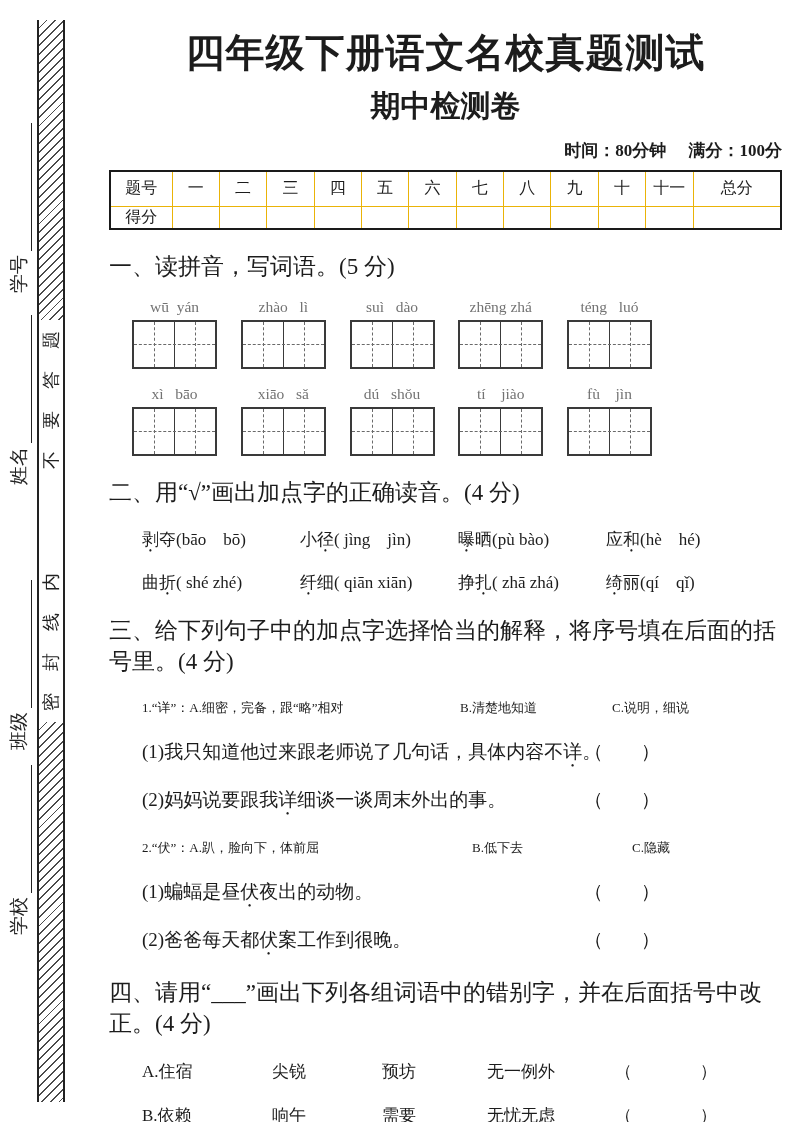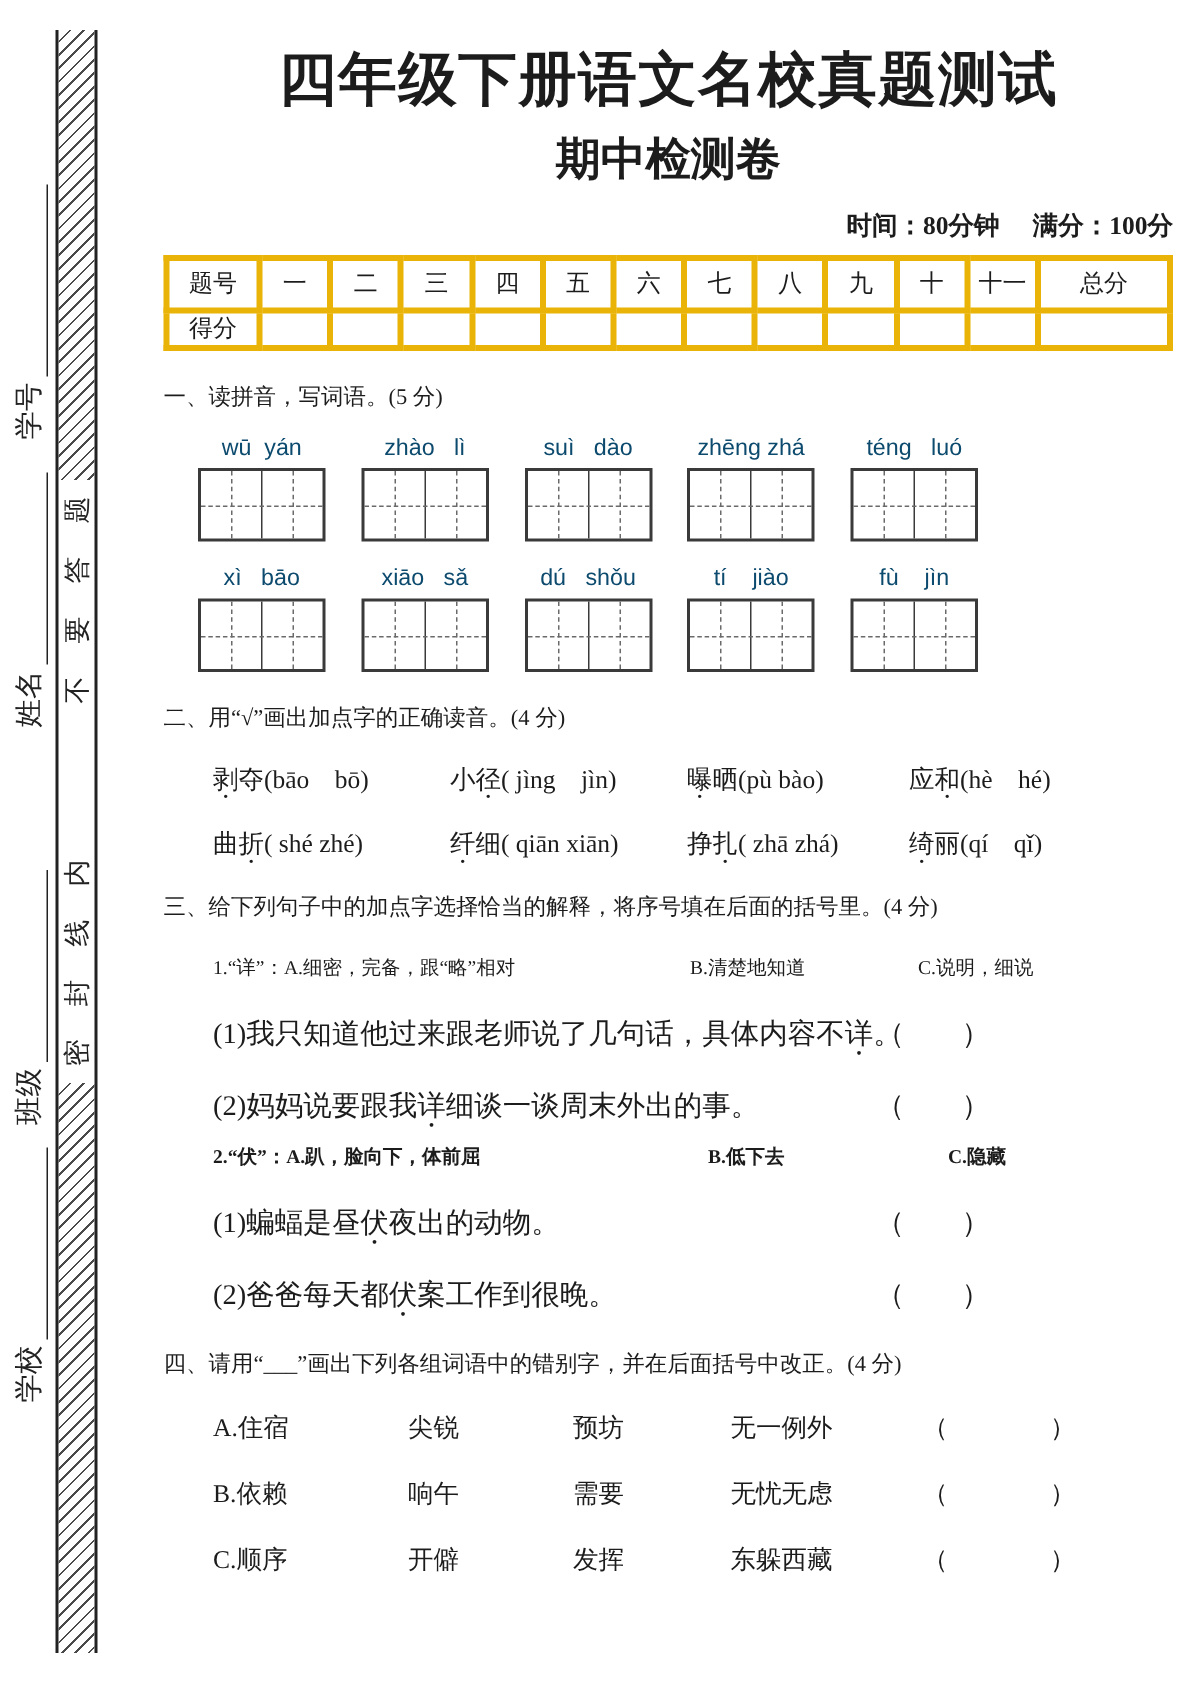--- a/index.html
+++ b/index.html
@@ -25,34 +25,34 @@
   .side-label .blank { flex:1; border-bottom:1.6px solid #222; margin-left:4px; height:20px; }
 
   
   .content { position:absolute; left:109px; top:0; width:673px; }
   h1.title { margin-top:26px; text-align:center; font-size:39px; font-weight:bold; letter-spacing:1px; }
   h2.subtitle { margin-top:6px; text-align:center; font-size:30px; font-weight:bold; }
   .meta { margin-top:12px; text-align:right; font-size:17px; font-weight:bold; }
   .meta span + span { margin-left:18px; }
 
   table.score { width:100%; border-collapse:collapse; margin-top:8px; table-layout:fixed; }
-  table.score th, table.score td { border:4px solid #eab308; text-align:center;
+  table.score th, table.score td { border:1px solid #eab308; text-align:center;
     font-size:16px; font-weight:normal; }
   table.score { border:2px solid #1a1a1a; }
   table.score th { height:35px; }
   table.score td { height:20px; }
   col.c-first { width:62px; } col.c-last { width:88px; }
 
-  .sec-title { font-size:15px; margin-top:21px;font-family:Liberation Serif, serif; }
+  .sec-title { font-size:23px; margin-top:21px;font-family:Liberation Serif, serif; }
 
   
   .pin-row { display:flex; justify-content:space-between; width:520px; margin:16px 0 0 23px; }
   .punit { display:flex; flex-direction:column; align-items:center; }
-  .plabel { font-family:Liberation Sans, sans-serif; font-size:15.5px;
-    color:#0c4a6e; white-space:pre; margin-bottom:4px; }
+  .plabel { font-family:Liberation Serif, serif; font-size:15.5px;
+    color:#737373; white-space:pre; margin-bottom:4px; }
   .pgrid { width:85px; height:49px; border:2px solid #3a3a3a; display:flex; position:relative; }
   .pgrid .cell { flex:1; position:relative; }
   .pgrid .cell + .cell { border-left:1.6px solid #3a3a3a; }
   .pgrid .cell::before { content:""; position:absolute; left:50%; top:0; bottom:0;
     border-left:1.4px dashed #6a6a6a; }
   .pgrid::after { content:""; position:absolute; left:0; right:0; top:50%;
     border-top:1.4px dashed #6a6a6a; }
 
   
   .w-row { display:grid; grid-template-columns:158px 158px 148px auto;
@@ -274,21 +274,21 @@
     </div>
     <div class="sent">
       <span>(1)我只知道他过来跟老师说了几句话，具体内容不</span><span class="emch">详</span><span>。</span>
       <span class="bracket">（　　）</span>
     </div>
     <div class="sent">
       <span>(2)妈妈说要跟我</span><span class="emch">详</span><span>细谈一谈周末外出的事。</span>
       <span class="bracket">（　　）</span>
     </div>
 
-    <div class="opt-head" style="grid-template-columns:330px 160px auto; margin-top:12px;font-weight:bold;">
+    <div class="opt-head" style="grid-template-columns:330px 160px auto; margin-top:26px;">
       <span>2.“伏”：A.趴，脸向下，体前屈</span>
       <span>B.低下去</span>
       <span>C.隐藏</span>
     </div>
     <div class="sent">
       <span>(1)蝙蝠是昼</span><span class="emch">伏</span><span>夜出的动物。</span>
       <span class="bracket">（　　）</span>
     </div>
     <div class="sent">
       <span>(2)爸爸每天都</span><span class="emch">伏</span><span>案工作到很晚。</span>

